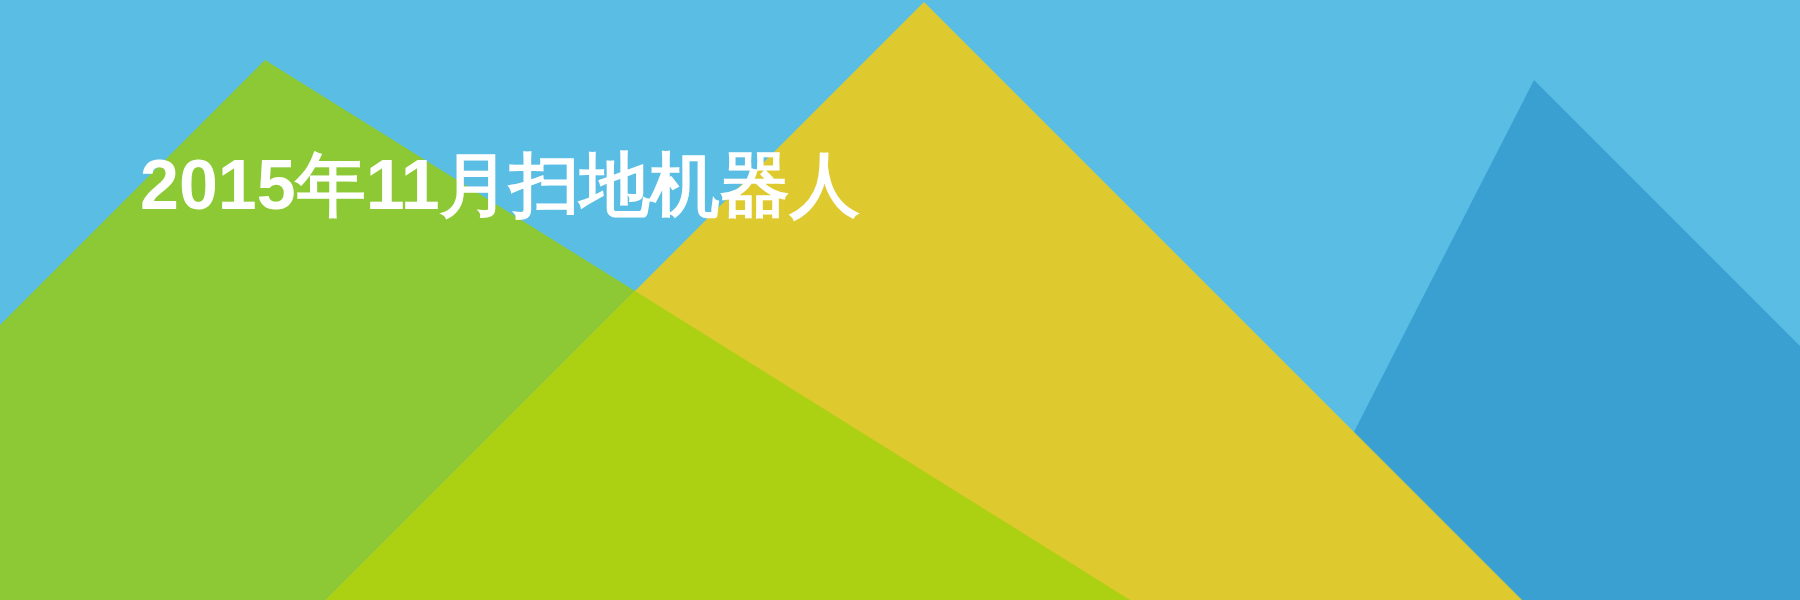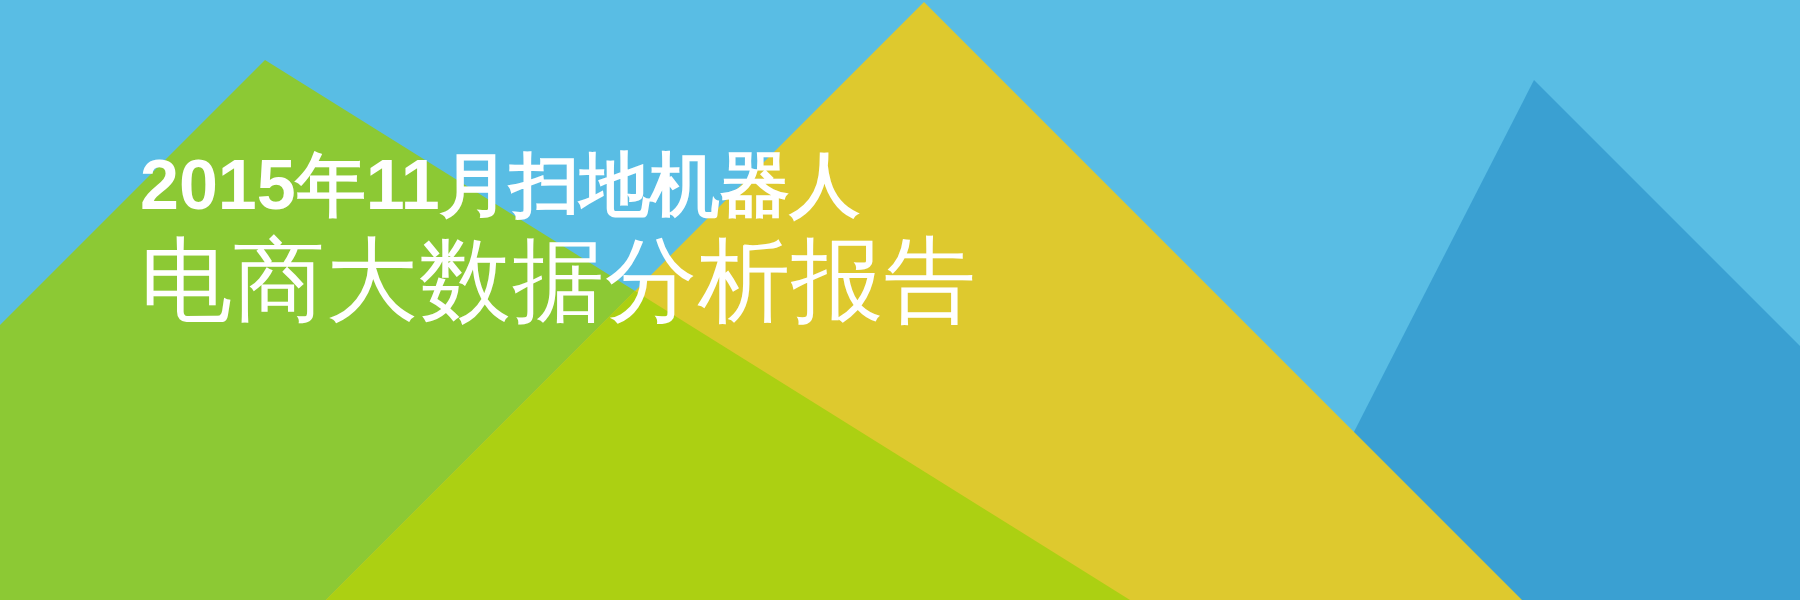--- a/index.html
+++ b/index.html
@@ -72,16 +72,15 @@
 
     <clipPath id="clip-green">
       <polygon points="265,60 1130,600 0,600 0,325"></polygon>
     </clipPath>
     <polygon id="sh-overlap" points="924,2 1522,600 326,600" fill="#ACD012" clip-path="url(#clip-green)"></polygon>
 
   </svg>
 
   <div class="title-block" style="color: rgb(255, 255, 255);">
     <div class="title-line-1">2015年11月扫地机器人</div>
-    <div class="title-line-2">电商大数据分析报告</div>
   </div>
 
 </div>
 
 </body></html>

